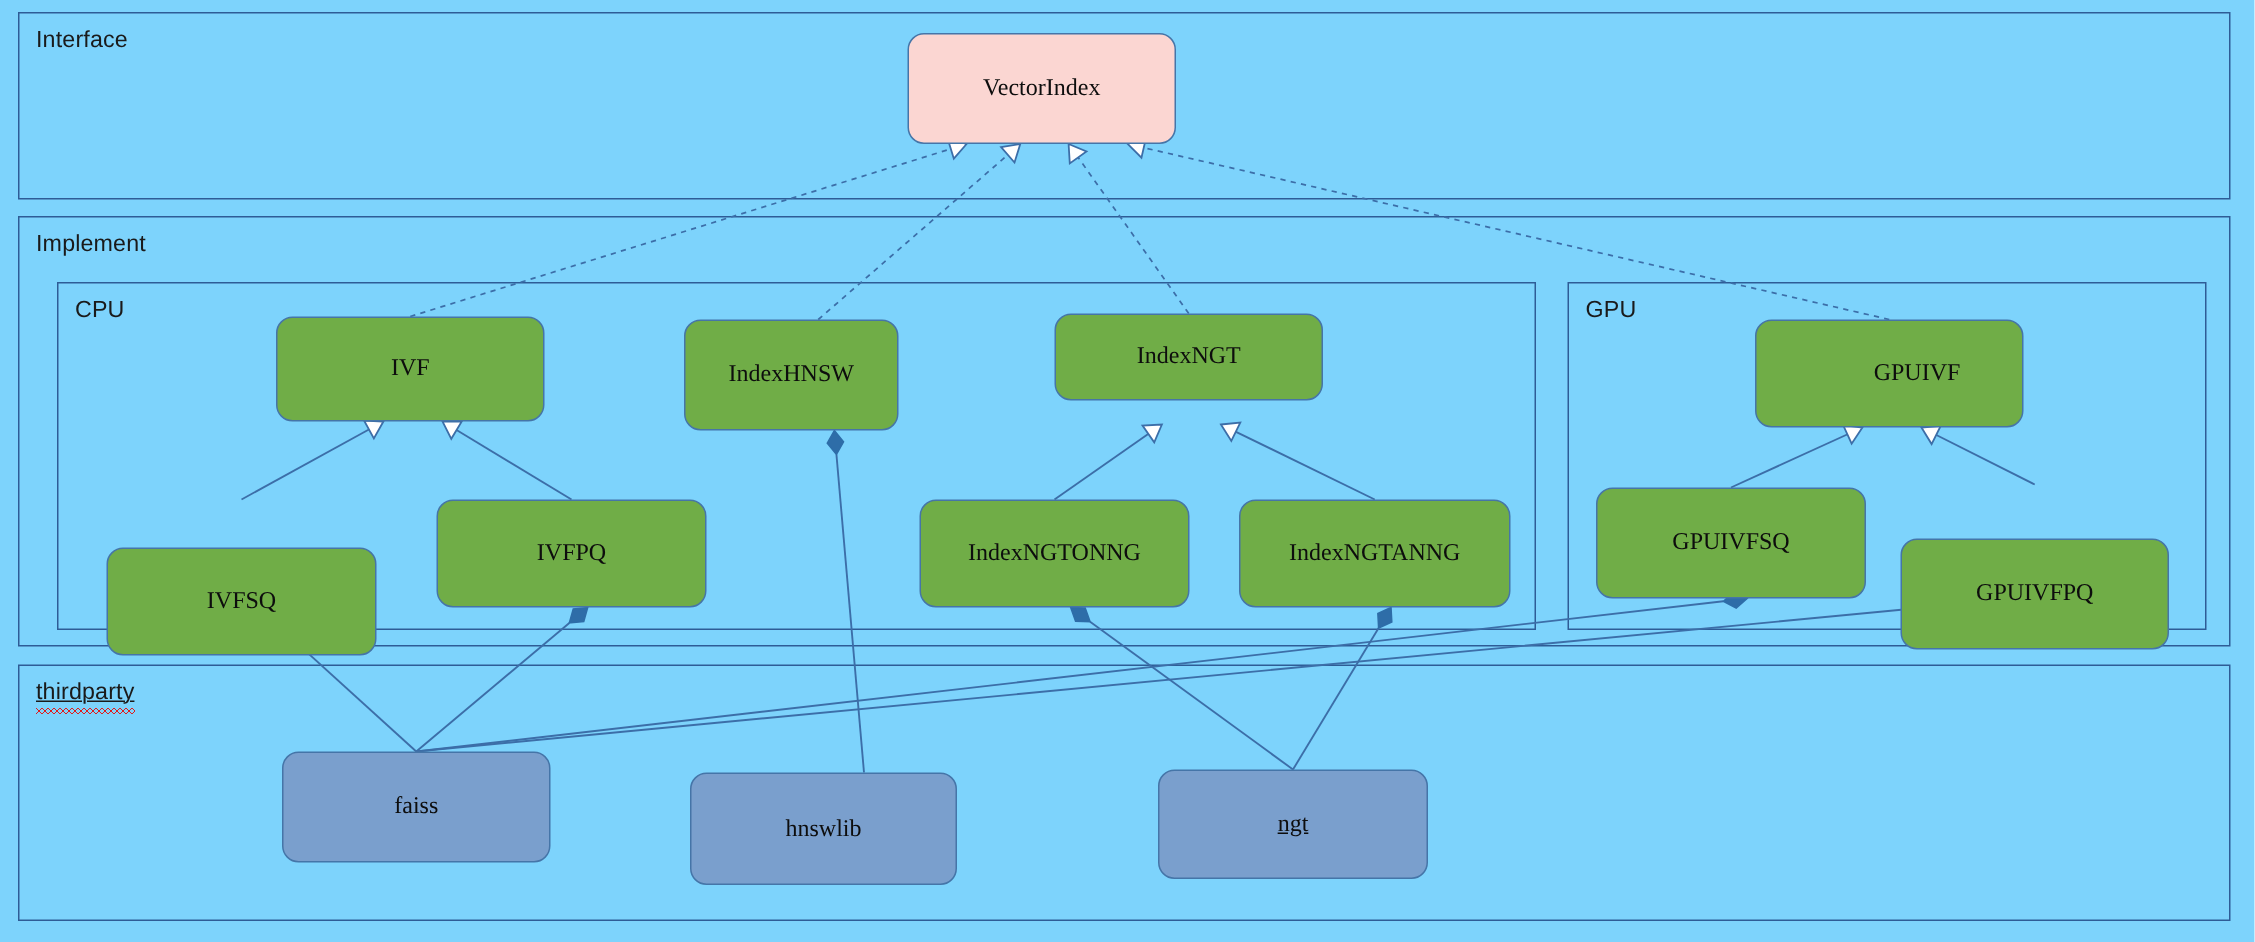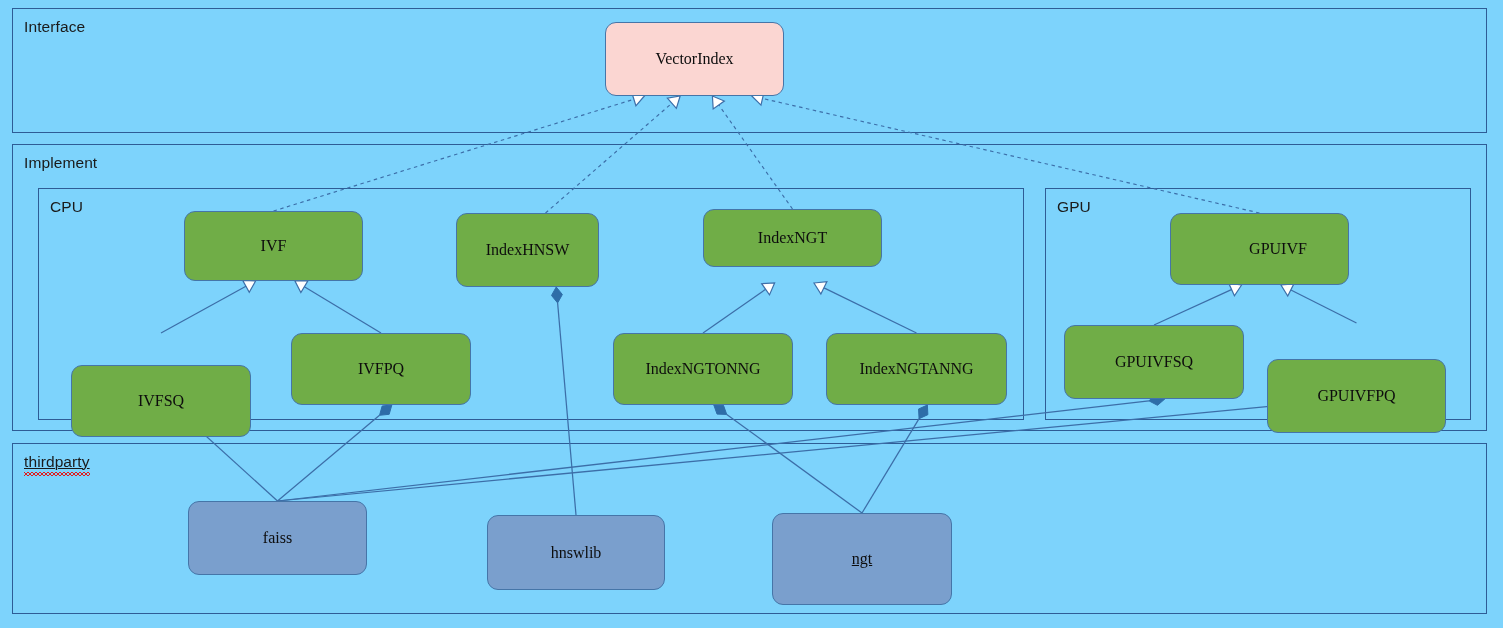--- a/index.html
+++ b/index.html
@@ -185,21 +185,21 @@
       </div>
       <div class="node impl" style="left: 1064px; top: 325px; width: 180px; height: 74px;">
         <span>GPUIVFSQ</span>
       </div>
       <div class="node impl" style="left: 1267px; top: 323px; width: 179px; height: 74px; margin-top: 36px;">
         <span>GPUIVFPQ</span>
       </div>
       <div class="node third" style="left: 188px; top: 501px; width: 179px; height: 74px;">
         <span>faiss</span>
       </div>
-      <div class="node third" style="left: 487px; top: 515px; width: 178px; height: 75px; font-family: Liberation Serif, serif;">
+      <div class="node third" style="left: 460px; top: 515px; width: 178px; height: 75px; font-family: Liberation Serif, serif;">
         <span>hnswlib</span>
       </div>
-      <div class="node third" style="left: 772px; top: 513px; width: 180px; height: 92px; text-decoration: underline;">
+      <div class="node third" style="left: 772px; top: 513px; width: 180px; height: 73px; text-decoration: underline;">
         <span>ngt</span>
       </div>
     </div>
 
 </div>
 
 </body></html>

